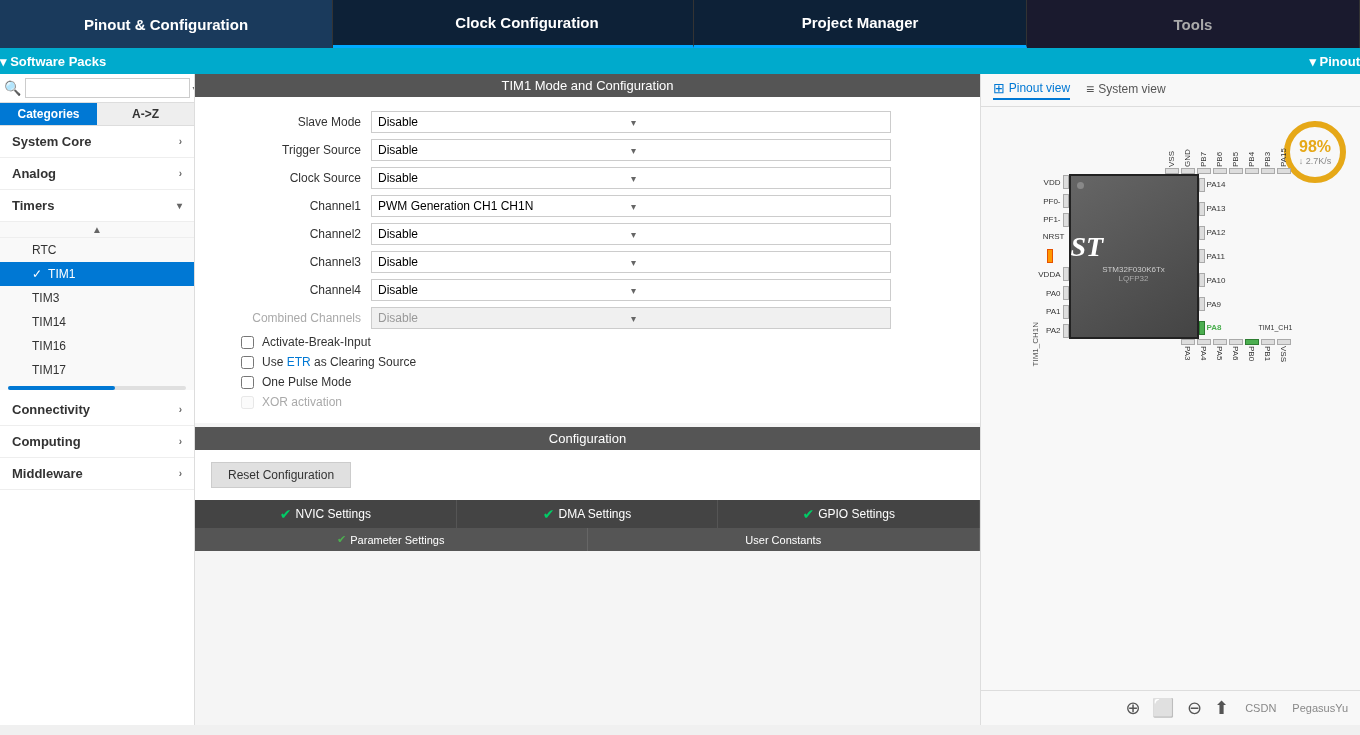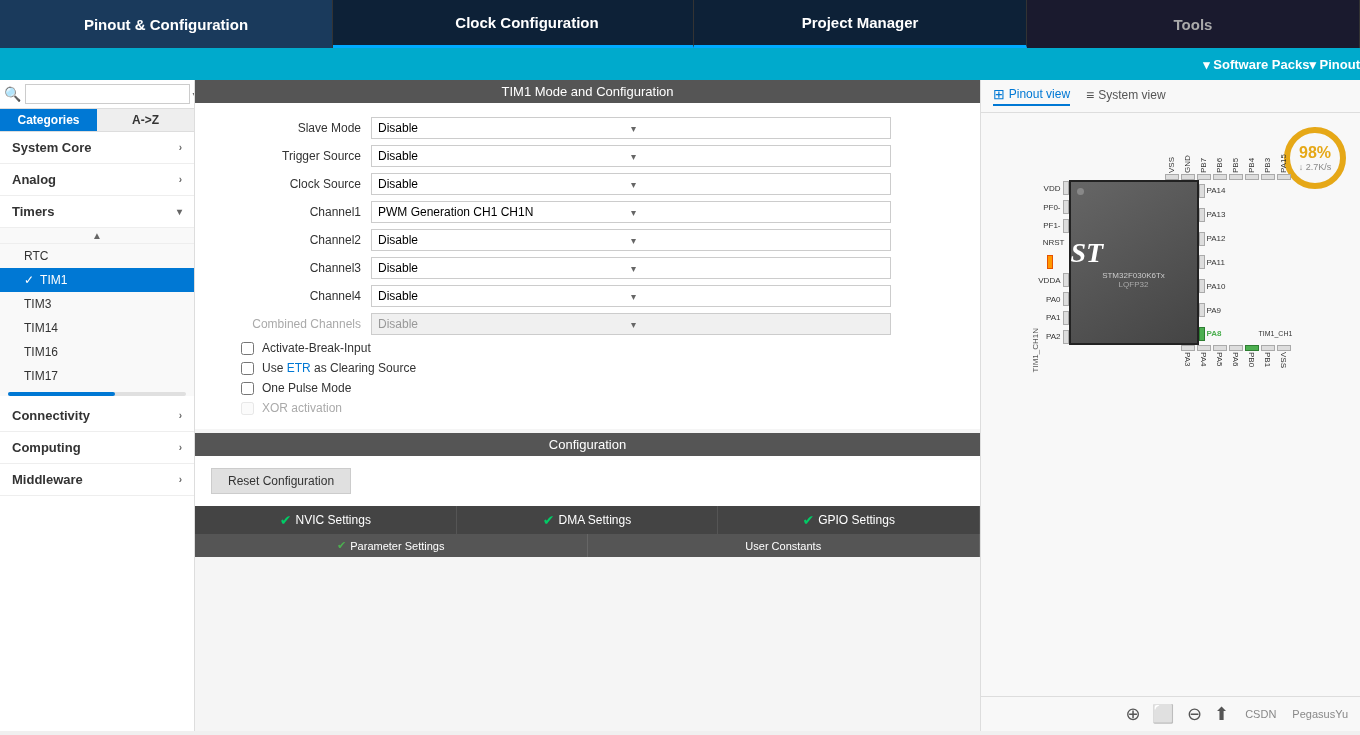--- a/index.html
+++ b/index.html
@@ -7,39 +7,39 @@
 
     
     .top-nav { display: flex; height: 48px; background: #1a1a2e; }
     .top-nav-item { flex: 1; display: flex; align-items: center; justify-content: center; color: #ccc; font-size: 15px; font-weight: bold; cursor: pointer; border-right: 1px solid #333; }
     .top-nav-item:first-child { background: #1a3a5c; color: white; }
     .top-nav-item.active-clock { background: #0d2137; color: white; border-bottom: 3px solid #00aaff; padding-left: 28px; }
     .top-nav-item.active-pm { background: #0d2137; color: white; border-bottom: 3px solid #00aaff; }
     .top-nav-item.tools { background: #1a1a2e; color: #aaa; }
 
     
-    .second-nav { display: flex; height: 32px; background: #00aacc; align-items: center; justify-content: flex-end; }
+    .second-nav { display: flex; height: 26px; background: #00aacc; align-items: center; justify-content: space-between; }
     .second-nav-item { color: white; font-size: 13px; font-weight: bold; display: flex; align-items: center; gap: 4px; cursor: pointer; }
 
     
     .main-layout { display: flex; height: calc(735px - 84px); }
 
     
     .sidebar { width: 195px; background: white; border-right: 1px solid #ddd; display: flex; flex-direction: column; overflow: hidden; }
     .search-bar { display: flex; align-items: center; padding: 4px; border-bottom: 1px solid #ddd; }
     .search-bar input { flex: 1; border: 1px solid #ccc; padding: 2px 4px; font-size: 12px; }
     .tab-bar { display: flex; border-bottom: 1px solid #ddd; }
     .tab-btn { flex: 1; padding: 4px; text-align: center; cursor: pointer; font-size: 12px; font-weight: bold; }
     .tab-btn.active { background: #0078d4; color: white; }
     .tab-btn.inactive { background: #eee; color: #333; }
 
     .sidebar-items { flex: 1; overflow-y: auto; }
     .sidebar-section { display: flex; align-items: center; justify-content: space-between; padding: 8px 12px; cursor: pointer; border-bottom: 1px solid #eee; font-size: 13px; font-weight: bold; color: #333; }
     .sidebar-section .arrow { font-size: 10px; color: #666; }
-    .sidebar-sub-item { padding: 5px 24px; cursor: pointer; color: #333; font-size: 12px; display: flex; align-items: center; gap: 4px; }
+    .sidebar-sub-item { padding: 5px 32px; cursor: pointer; color: #333; font-size: 12px; display: flex; align-items: center; gap: 4px; }
     .sidebar-sub-item.active { background: #0078d4; color: white; }
     .sidebar-scroll-up { text-align: center; padding: 2px; color: #666; font-size: 10px; border-bottom: 1px solid #eee; cursor: pointer; }
 
     
     .center-content { flex: 1; background: #f5f5f5; overflow-y: auto; }
     .tim-header { background: #555; color: white; text-align: center; padding: 4px 0; font-size: 13px; }
     .section-header { background: #555; color: white; text-align: center; padding: 4px 0; font-size: 13px; margin-top: 2px; }
 
     .mode-section { background: white; padding: 8px 16px; }
     .form-row { display: flex; align-items: center; margin: 6px 0; }

